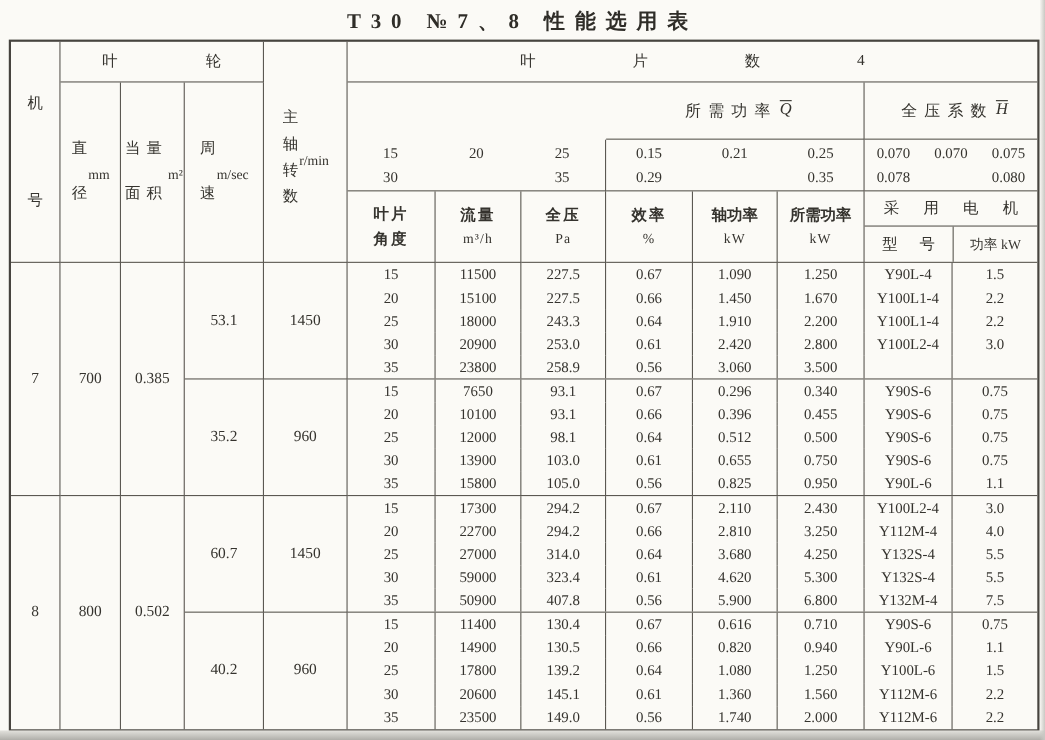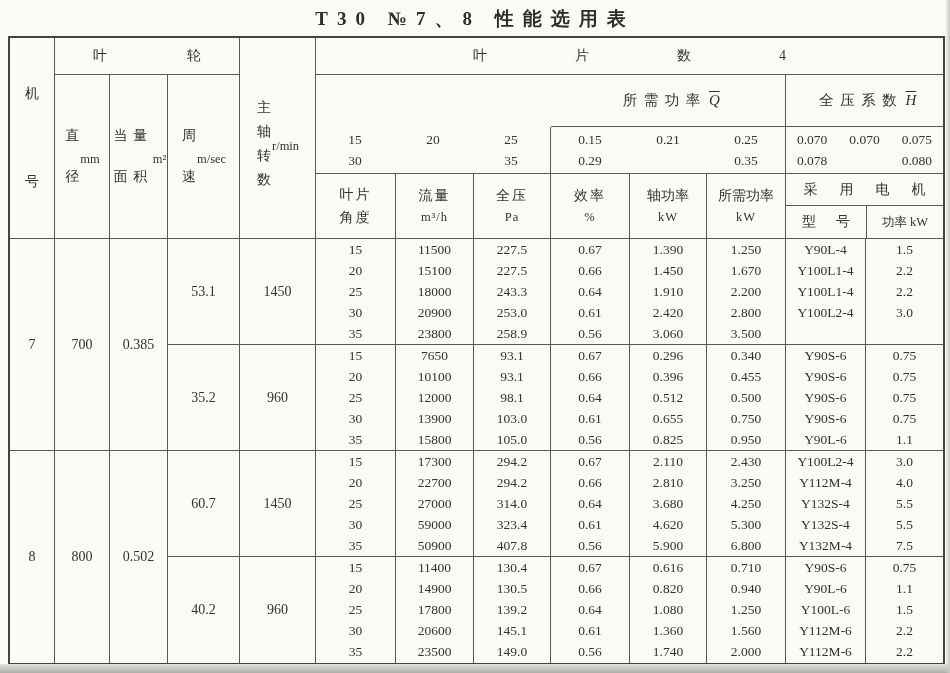--- a/index.html
+++ b/index.html
@@ -41,21 +41,21 @@
     letter-spacing:0.4em;line-height:2.9;}
   .unit{font-size:12.5px;margin-top:5px;letter-spacing:0;}
   .grouphead{font-size:14.5px;letter-spacing:0.45em;text-indent:0.45em;}
   .grouphead .sym{letter-spacing:0;text-indent:0;margin-left:2px;font-size:15px;}
   .ital{font-style:italic;}
   .obar{text-decoration:overline;text-decoration-thickness:1px;}
   .coef{display:grid;grid-template-columns:repeat(3,1fr);align-content:center;
     row-gap:5px;font-size:13.5px;}
   .coef span{text-align:center;}
   .sub{flex-direction:column;gap:5px;}
-  .sub .l1{font-size:14px;letter-spacing:2px;}
+  .sub .l1{font-size:14px;letter-spacing:2px;font-weight:bold;}
   .sub .l2{font-size:12.5px;letter-spacing:1px;}
   .motorhead{display:flex;flex-direction:column;align-items:stretch;}
   .mh-top{height:31px;border-bottom:1px solid #5b5852;display:flex;align-items:center;
     justify-content:center;font-size:14px;}
   .mh-bot{flex:1;display:flex;align-items:stretch;}
   .mh-model{width:80px;border-right:1px solid #5b5852;display:flex;align-items:center;
     justify-content:center;font-size:14px;}
   .mh-power{flex:1;display:flex;align-items:center;justify-content:center;font-size:12.5px;}
   .num{font-size:14px;}
   .block{display:grid;
@@ -199,21 +199,21 @@
     <div class="c br bb num" style="grid-column:1;grid-row:5/7">7</div>
     <div class="c br bb num" style="grid-column:2;grid-row:5/7">700</div>
     <div class="c br bb num" style="grid-column:3;grid-row:5/7">0.385</div>
     <div class="c br bb num" style="grid-column:4;grid-row:5">53.1</div>
     <div class="c br bb num" style="grid-column:5;grid-row:5">1450</div>
     <div class="bb block" style="grid-column:6/14;grid-row:5">
         <div class="dcell br">15</div>
         <div class="dcell br">11500</div>
         <div class="dcell br">227.5</div>
         <div class="dcell br">0.67</div>
-        <div class="dcell br">1.390</div>
+        <div class="dcell br">1.090</div>
         <div class="dcell br">1.250</div>
         <div class="dcell br">Y90L-4</div>
         <div class="dcell">1.5</div>
         <div class="dcell br">20</div>
         <div class="dcell br">15100</div>
         <div class="dcell br">227.5</div>
         <div class="dcell br">0.66</div>
         <div class="dcell br">1.450</div>
         <div class="dcell br">1.670</div>
         <div class="dcell br">Y100L1-4</div>

